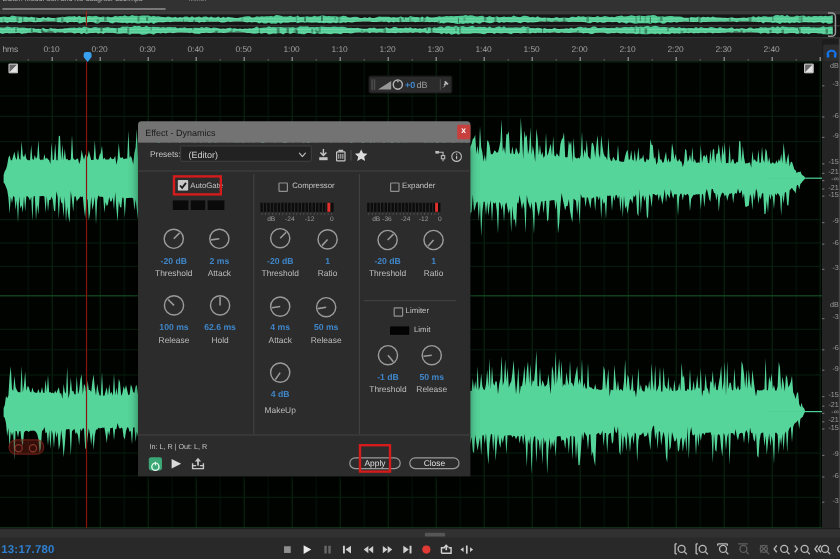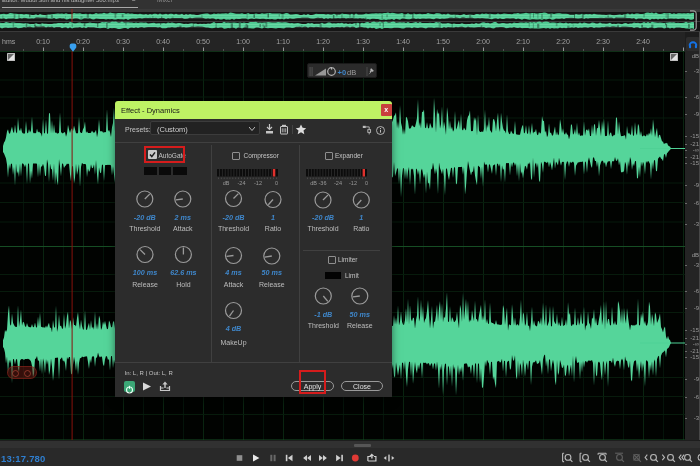--- a/index.html
+++ b/index.html
@@ -43,28 +43,28 @@
   
   #hud { left:307px; top:63px; width:70px; height:15px; background:#2b2b2b; border:1px solid #1a1a1a; border-radius:2px; }
 
   
   #botbar { left:0; top:441px; width:700px; height:25px; background:#292929; }
   #thumb { left:354px; top:444px; width:17px; height:3px; background:#565656; border-radius:1px; }
   #timecode { left:1px; top:453px; font-size:9.5px; color:#2f7fd0; font-weight:bold; letter-spacing:0.2px; }
 
   
   #dlg { left:115px; top:101px; width:277px; height:296px; }
-  #dlgtitle { left:0; top:0; width:277px; height:18px; background:#bef264; border-radius:3px 3px 0 0; }
+  #dlgtitle { left:0; top:0; width:277px; height:18px; background:#737373; border-radius:3px 3px 0 0; }
   #dlgtitle span { position:absolute; left:6px; top:5px; font-size:7.5px; color:#1a1a1a; }
   #dlgx { left:266px; top:3px; width:10.5px; height:12px; background:#c8403e; border-radius:1px;
      color:#fff; font-size:7px; text-align:center; line-height:12px; font-weight:bold; }
   #dlgbody { left:0; top:18px; width:277px; height:278px; background:#2c2c2c; box-shadow:0 3px 8px rgba(0,0,0,0.5); }
 
   .dtext { position:absolute; font-size:7px; color:#c4c4c4; white-space:nowrap; }
-  .dval  { position:absolute; font-size:7.2px; color:#3f86c9; font-weight:bold; white-space:nowrap; transform:translateX(-50%);font-style:italic; }
+  .dval  { position:absolute; font-size:7.2px; color:#3f86c9; font-weight:bold; white-space:nowrap; transform:translateX(-50%); }
   .dlab  { position:absolute; font-size:7px; color:#bdbdbd; white-space:nowrap; transform:translateX(-50%); }
 
   .cbx { position:absolute; width:8px; height:8px; border:1px solid #8f8f8f; border-radius:1px; background:transparent; }
   .vsep { position:absolute; width:1px; background:#404040; }
   .hsep { position:absolute; height:1px; background:#404040; }
 
   .meterseg { position:absolute; height:8px; background:#0a0a0a; }
   .mlab { position:absolute; font-size:5.5px; color:#9a9a9a; transform:translateX(-50%); }
 
   .pillbtn { position:absolute; height:10px; border:1px solid #9a9a9a; border-radius:5px;
@@ -466,21 +466,21 @@
 
   <div class="abs" id="dlg">
     <div class="abs" id="dlgbody"></div>
     <div class="abs" id="dlgtitle">
         <span>Effect - Dynamics</span>
       </div>
     <div class="abs" id="dlgx">x</div>
 
     <div class="dtext" style="left:10px; top:25px;">Presets:</div>
     <div class="abs" style="left:35px; top:20px; width:110px; height:14px; background:#222222; border:1px solid #3c3c3c; border-radius:2px;">
-      <span style="position:absolute; left:6px; top:3px; font-size:7.5px; color:#d0d0d0;">(Custom)</span>
+      <span style="position:absolute; left:6px; top:3px; font-size:7.5px; color:#d0d0d0;">(Editor)</span>
       <svg style="position:absolute; right:4px; top:5px;" width="6" height="4">
           <path d="M0,0 L3,3.5 L6,0" fill="none" stroke="#bbb" stroke-width="1"></path>
         </svg>
     </div>
 
     <svg class="abs" style="left:150px; top:23px;" width="60" height="11" viewBox="0 0 60 11">
       <path d="M4.5,0 v5 M2,3 l2.5,2.5 L7,3" stroke="#c4c4c4" stroke-width="1.2" fill="none"></path>
       <rect x="1" y="7" width="7" height="2.5" fill="#c4c4c4"></rect>
       <rect x="15.5" y="2.5" width="7" height="7.5" rx="0.5" fill="none" stroke="#c4c4c4" stroke-width="1"></rect>
       <rect x="17" y="0.8" width="4" height="1.6" fill="#c4c4c4"></rect>

